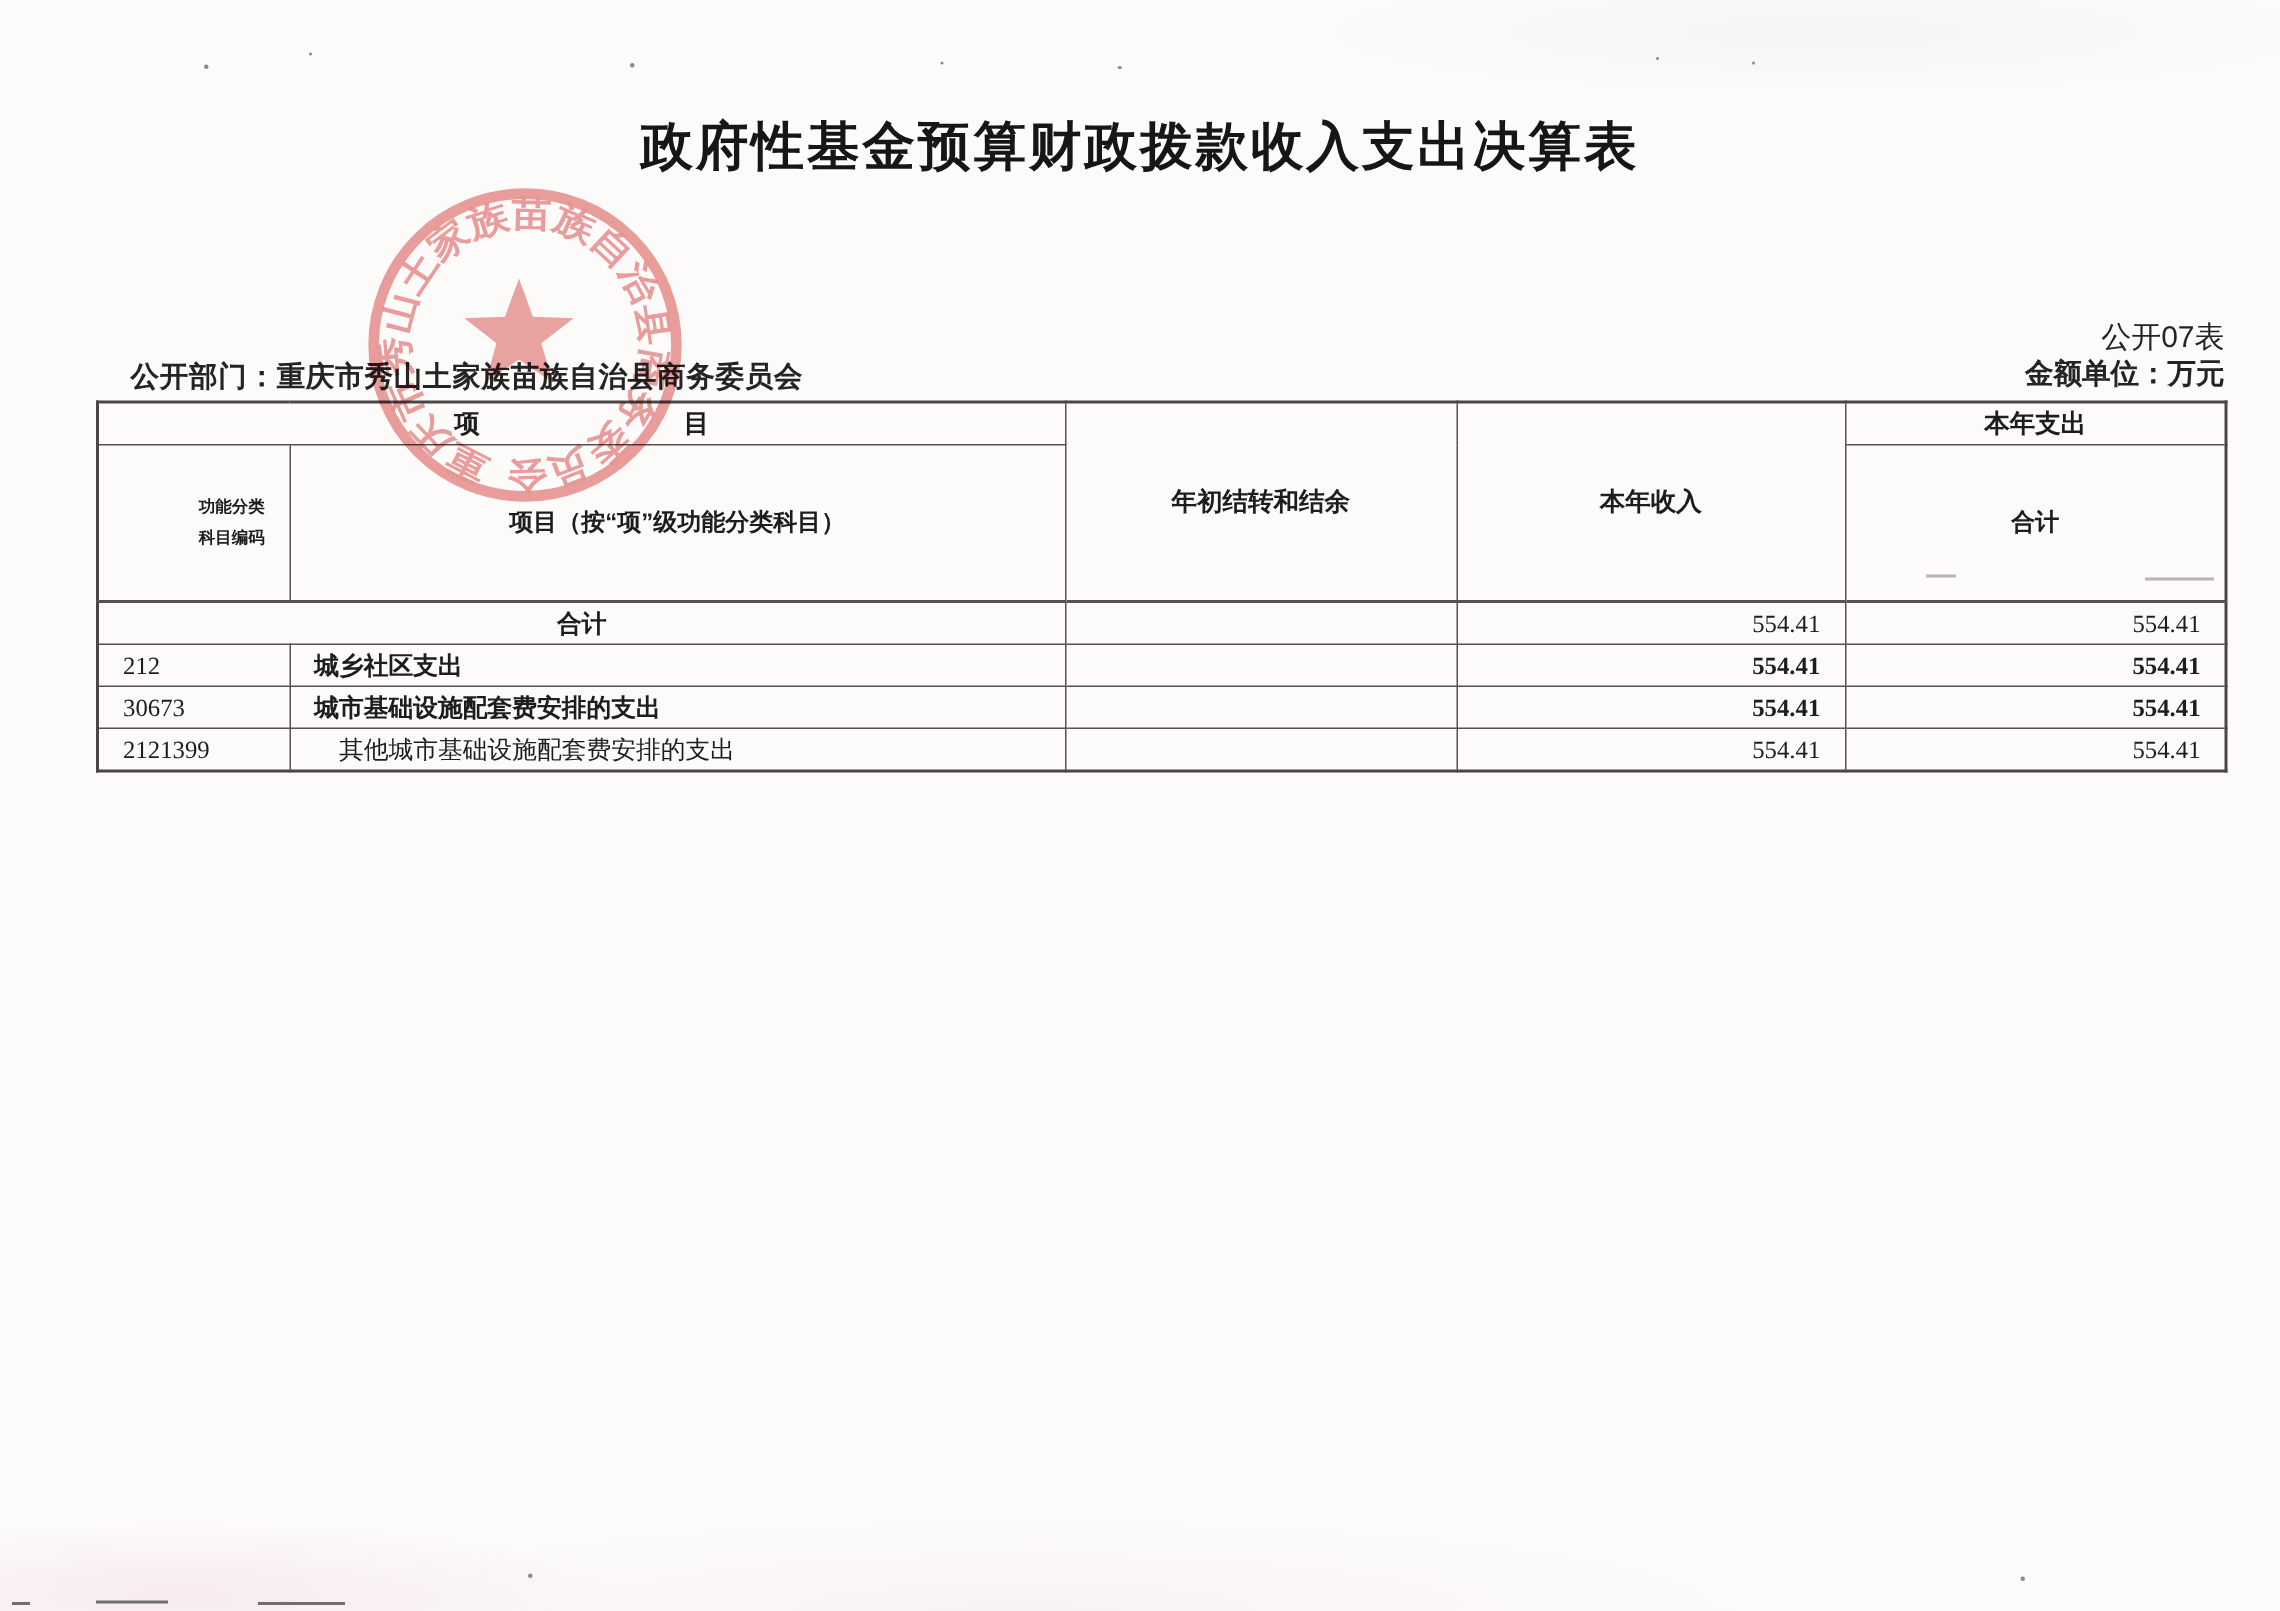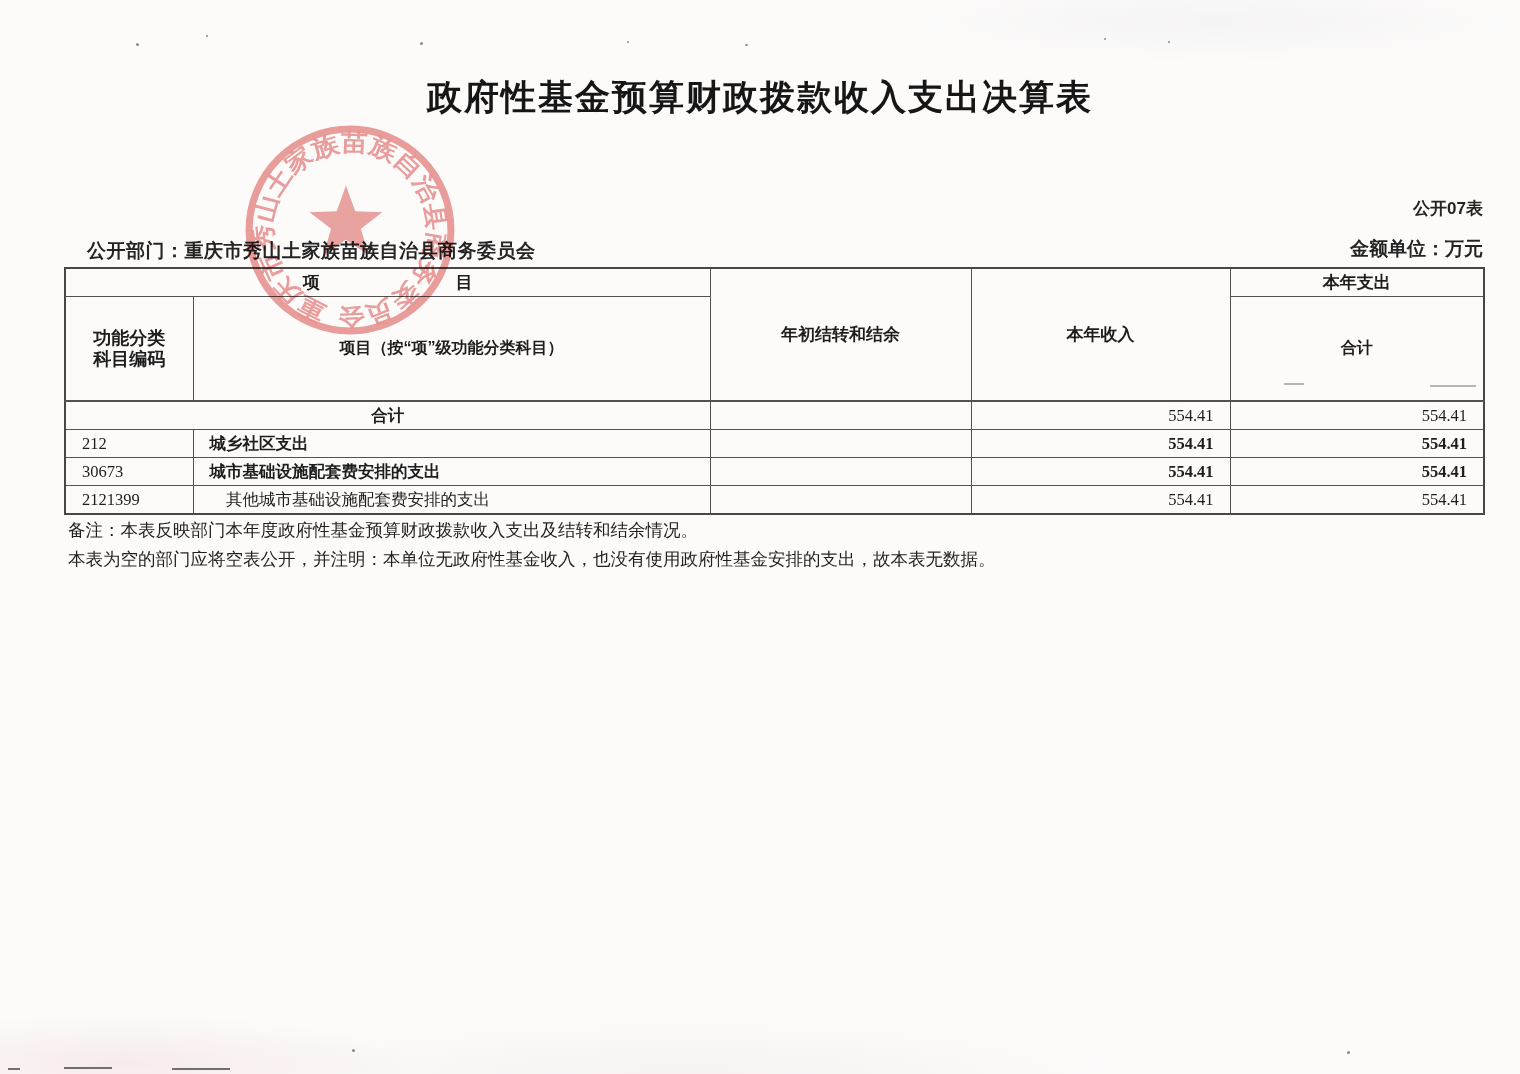--- a/index.html
+++ b/index.html
@@ -15,40 +15,40 @@
       radial-gradient(ellipse 420px 70px at 8% 99%, rgba(236,195,205,0.30), transparent 70%),
       radial-gradient(ellipse 700px 90px at 45% 100%, rgba(233,205,214,0.20), transparent 70%),
       radial-gradient(ellipse 500px 60px at 80% 2%, rgba(225,222,228,0.25), transparent 70%),
       #fcfbfa;
   }
   .doc-title{
     position:absolute;left:0;top:74px;width:1520px;
     text-align:center;font-size:35px;font-weight:700;letter-spacing:2px;color:#161616;
   }
   .meta-code{
-    position:absolute;right:37px;top:197px;font-size:17px;font-weight:700;color:#242424;
+    position:absolute;right:37px;top:211px;font-size:20px;font-weight:400;color:#242424;
   }
   .meta-dept{
     position:absolute;left:68px;top:238px;font-size:19px;font-weight:600;letter-spacing:0.5px;color:#242424;margin-left:19px;
   }
   .meta-unit{
     position:absolute;right:37px;top:236px;font-size:19px;font-weight:600;color:#242424;
   }
   table.fin{
     position:absolute;left:64px;top:267px;width:1419px;
     border-collapse:collapse;table-layout:fixed;
     background:transparent;
   }
   table.fin th, table.fin td{
     border:1px solid #565050;padding:0 16px;overflow:hidden;white-space:nowrap;
   }
   table.fin{border:2px solid #4a4646;}
   tr.hr1 th{height:27px;font-size:17px;font-weight:700;text-align:center;vertical-align:middle;}
   tr.hr2 th{height:103px;font-size:16px;font-weight:700;text-align:center;vertical-align:middle;}
-  th.code-head div{line-height:21px;font-size:18px;}
+  th.code-head div{line-height:21px;font-size:11px;text-align:right;}
   tr.dr td{height:27px;font-size:16.5px;vertical-align:middle;}
   tr.dr.first td{border-top:2px solid #565050;}
   td.code{font-family:"Liberation Serif","DejaVu Serif",serif;font-size:17px;padding-left:5px;margin-left:16px;}
   td.name{font-weight:700;}
   td.name.regular{font-weight:400;}
   td.center{text-align:center;font-weight:700;}
   td.num{
     text-align:right;padding-right:9px;
     font-family:"Liberation Serif","DejaVu Serif",serif;font-size:17px;
   }
@@ -124,24 +124,20 @@
       <tr class="dr">
         <td class="code">2121399</td>
         <td class="name regular">　其他城市基础设施配套费安排的支出</td>
         <td class="num"></td>
         <td class="num">554.41</td>
         <td class="num">554.41</td>
       </tr>
     </tbody>
   </table>
 
-  <div class="notes">
-    <div>备注：本表反映部门本年度政府性基金预算财政拨款收入支出及结转和结余情况。</div>
-    <div>本表为空的部门应将空表公开，并注明：本单位无政府性基金收入，也没有使用政府性基金安排的支出，故本表无数据。</div>
-  </div>
 
   <svg class="stamp" viewBox="0 0 216 216" width="218" height="218">
     <g fill="none" stroke="none" opacity="0.78">
       <circle cx="108" cy="108" r="100" fill="none" stroke="#dd5f5c" stroke-width="7" opacity="0.9"></circle>
       <polygon points="104,64 113.2,89.4 140.1,90.3 118.8,106.8 126.3,132.7 104,117.6 81.7,132.7 89.2,106.8 67.9,90.3 94.8,89.4" fill="#dd5f5c" opacity="0.85"></polygon>
       <path id="sealArc" d="M 87.6 184.3 A 79 79 0 0 1 128.4 31.7 A 79 79 0 0 1 87.6 184.3" fill="none"></path>
       <text font-size="24" font-weight="700" fill="#dd5f5c" opacity="0.9" font-family="'Liberation Sans','DejaVu Sans',sans-serif">
         <textPath href="#sealArc" startOffset="2" textLength="478" lengthAdjust="spacingAndGlyphs">重庆市秀山土家族苗族自治县商务委员会</textPath>
       </text>
     </g>

